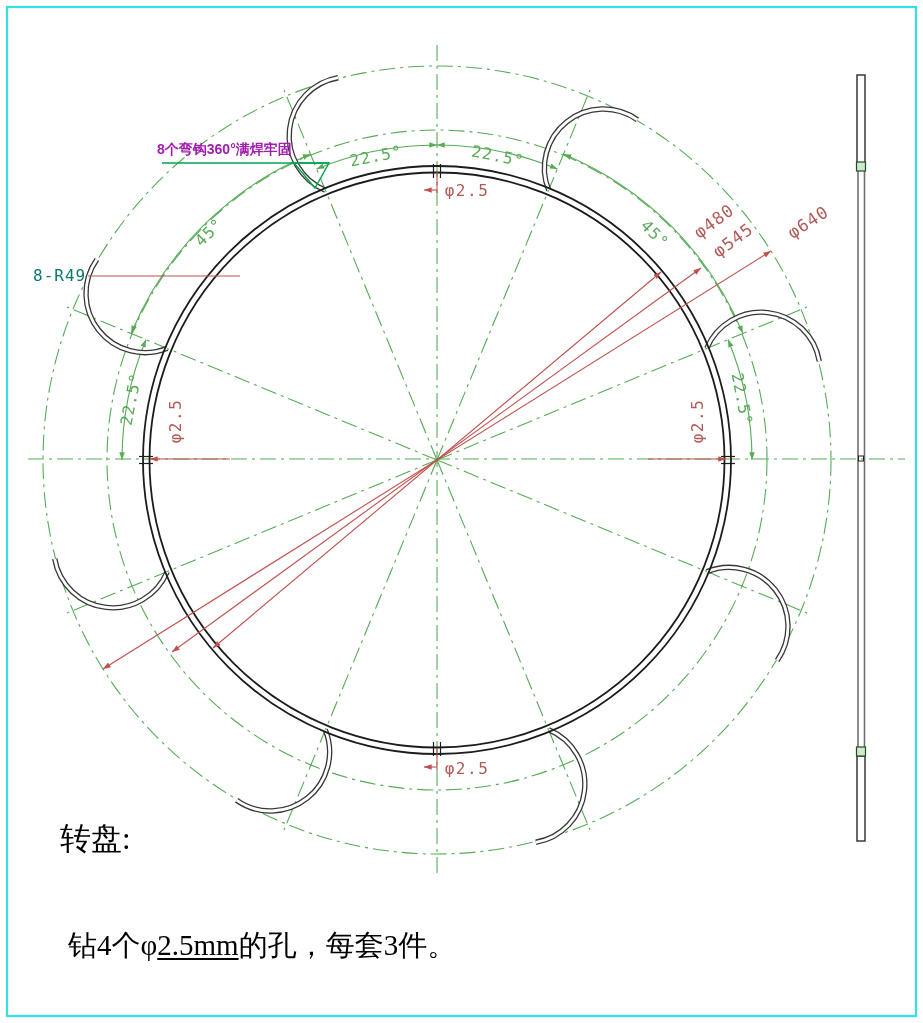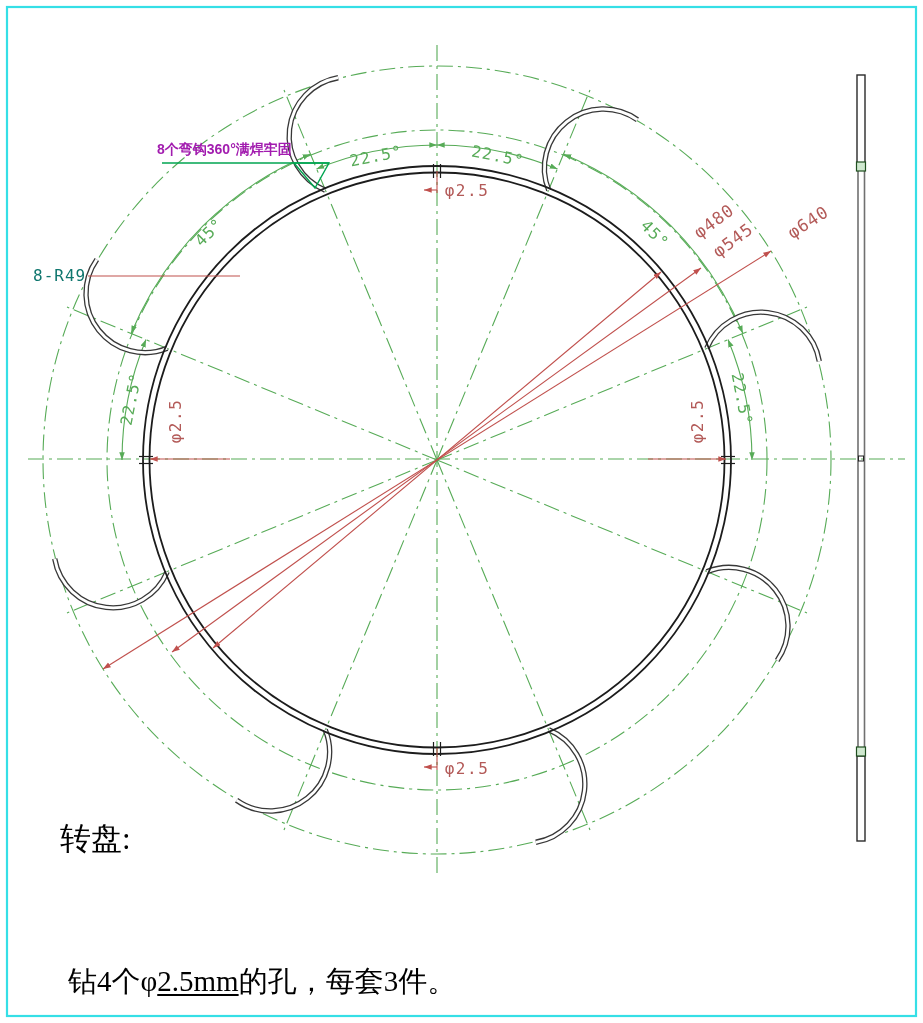--- a/index.html
+++ b/index.html
@@ -11,21 +11,21 @@
   .green-lbl{color:#57ab57;font-size:16px;letter-spacing:1px;}
   .red-lbl{color:#b35a58;font-size:16px;letter-spacing:1.5px;}
   .dia-lbl{color:#b35a58;font-size:17px;letter-spacing:1px;}
   .weld-note{position:absolute;left:157px;top:141px;color:#a21caf;font-weight:bold;
              font-size:14px;transform:none;}
   .r49{position:absolute;left:33px;top:266px;transform:none;color:#0f766e;
        font-size:16px;letter-spacing:1px;}
   .notes{position:absolute;color:#000;font-family:"Liberation Serif",serif;}
   #note-title{left:60px;top:818px;font-size:31px;}
   #note-line1{left:68px;top:880px;font-size:29px;}
-  #note-line2{left:68px;top:926px;font-size:29px;margin-top:36px;}
+  #note-line2{left:68px;top:926px;font-size:29px;}
   .uline{text-decoration:underline;text-underline-offset:3px;}
 </style>
 </head>
 <body>
 
 <div id="sheet">
 
   <svg width="923" height="1023" viewBox="0 0 923 1023">
     <defs>
       <marker id="ar" markerWidth="8" markerHeight="6" refX="7" refY="2.5" orient="auto-start-reverse">

